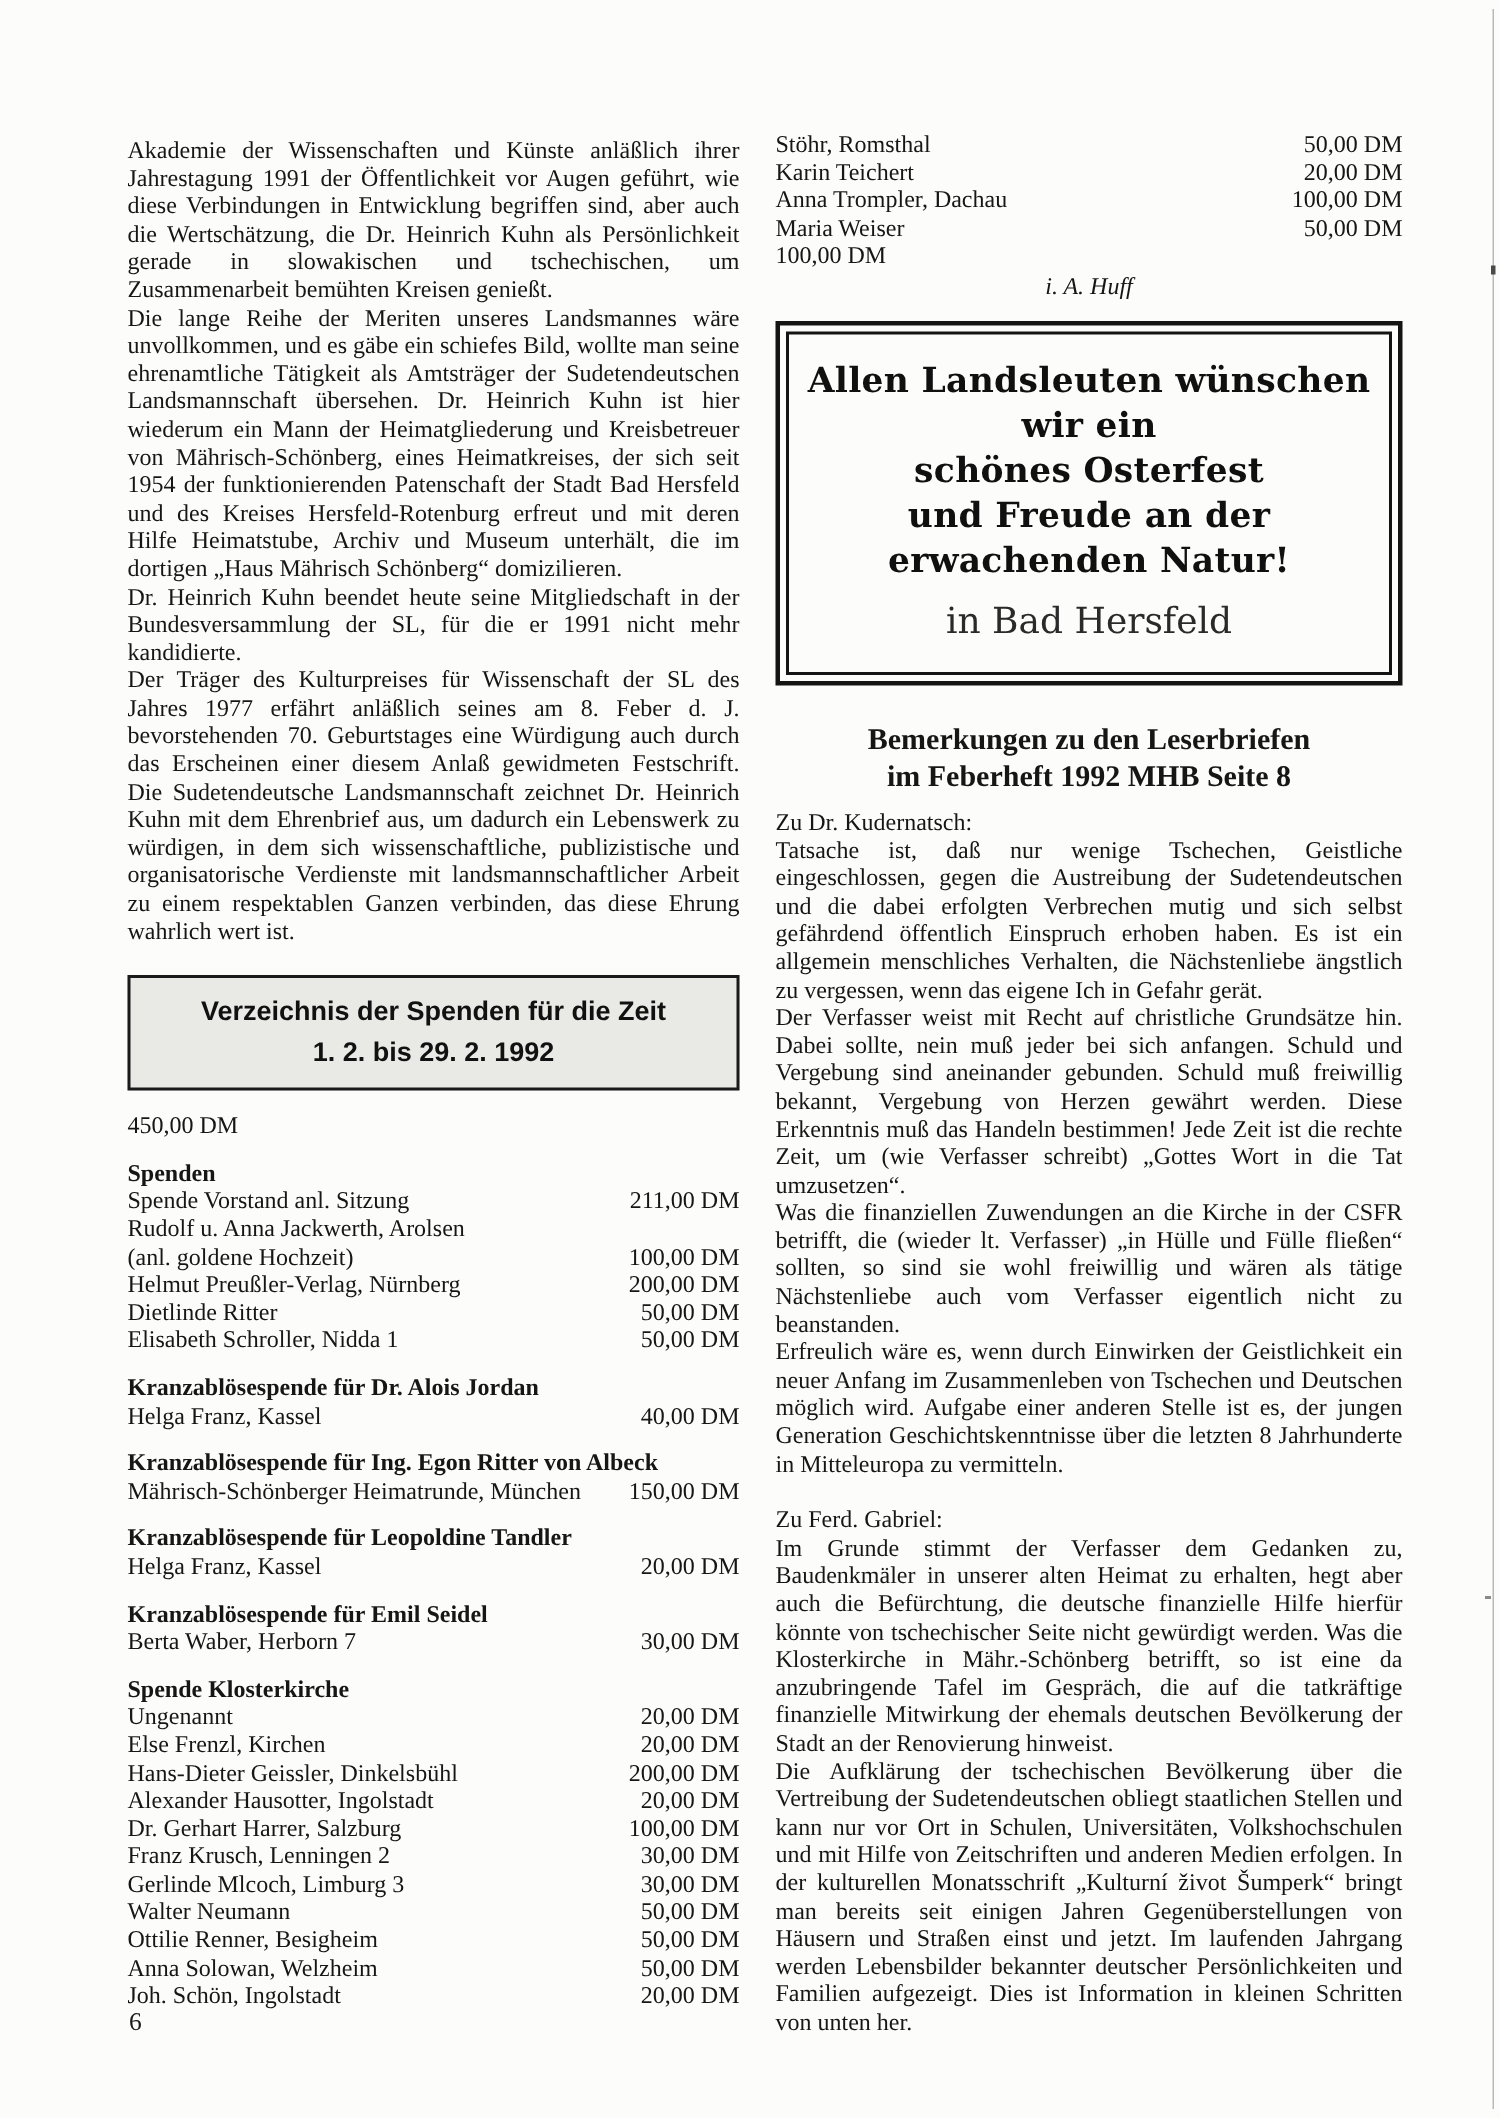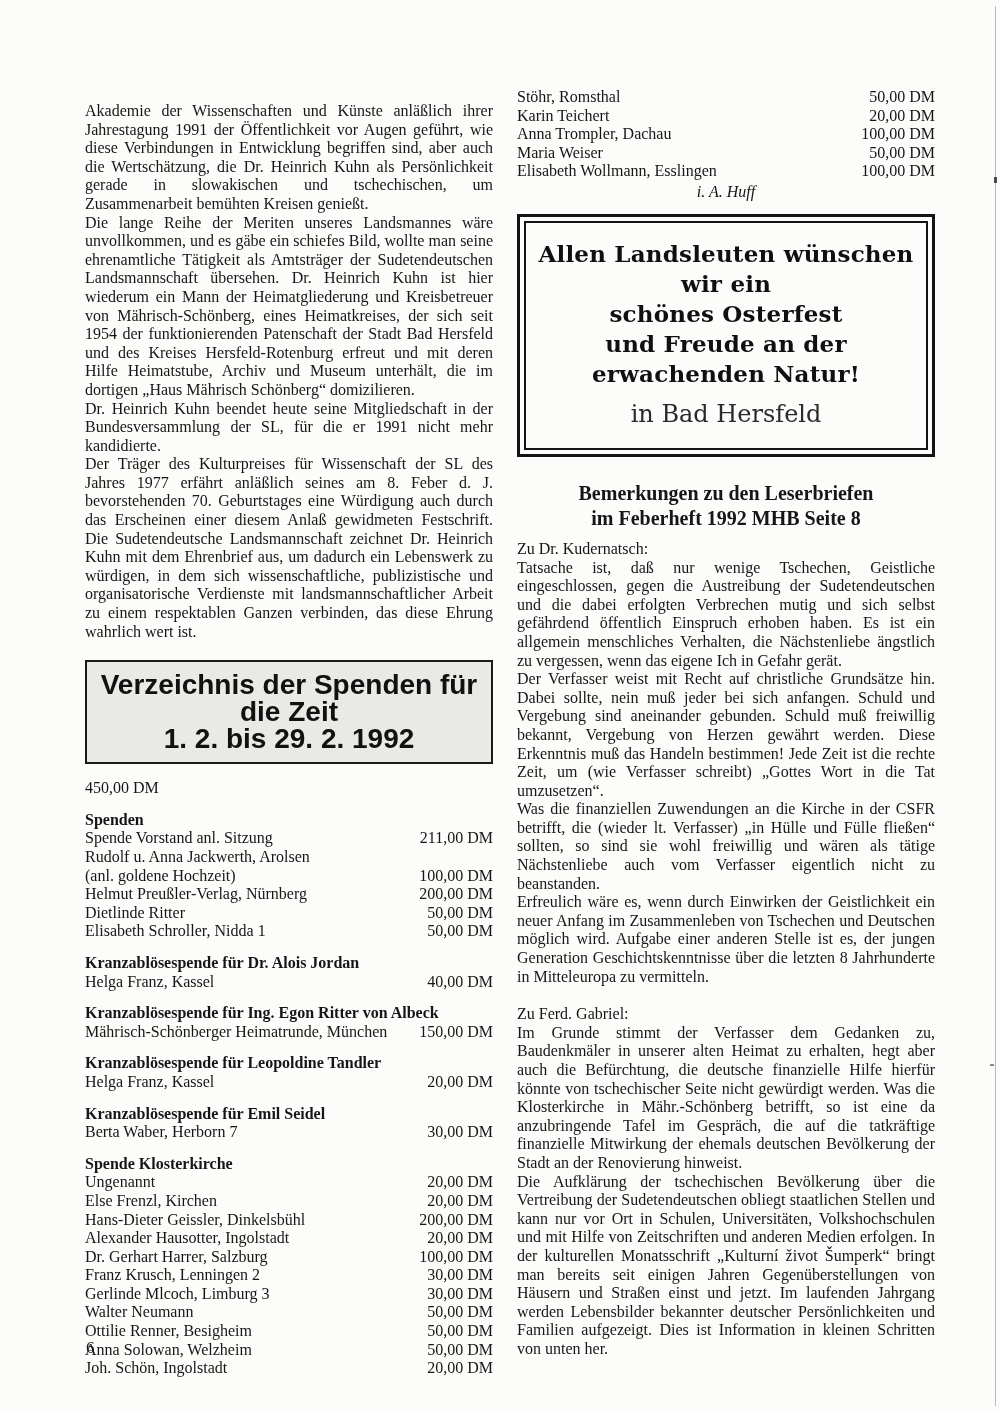--- a/index.html
+++ b/index.html
@@ -10,21 +10,21 @@
     background:#fcfcfa;
     font-family:"Liberation Serif", serif;
     color:#161616;
     overflow:hidden;
   }
   
   .edge-line{position:absolute;left:995px;top:6px;width:1px;height:1400px;background:#b9b9b6;}
   .speck-1{position:absolute;left:994px;top:177px;width:3px;height:6px;background:#4a4a4a;}
   .speck-2{position:absolute;left:990px;top:1064px;width:4px;height:2px;background:#8a8a88;}
 
-  .col-left{position:absolute;left:85px;top:102px;width:408px;}
+  .col-left{position:absolute;left:85px;top:92px;width:408px;}
   .col-right{position:absolute;left:517px;top:88px;width:418px;}
 
   .body-text p{margin:0;font-size:16px;line-height:18.6px;text-align:justify;hyphens:auto;}
 
   
   .drow{display:flex;justify-content:space-between;font-size:16px;line-height:18.6px;}
   .drow .name{flex:1 1 auto;padding-right:8px;}
   .drow .amount{flex:0 0 auto;text-align:right;white-space:nowrap;}
   .dheader{font-weight:bold;font-size:16px;line-height:18.6px;}
   .dsection{margin-top:13px;}
@@ -32,21 +32,21 @@
   
   .verz-box{
     margin-top:19px;
     border:2px solid #1a1a1a;
     background:#e9e9e5;
     text-align:center;
     padding:9px 6px 10px 6px;
   }
   .verz-box .l{
     font-family:"Liberation Sans", sans-serif;
-    font-weight:bold;font-size:28px;line-height:27px;color:#111;
+    font-weight:bold;font-size:18px;line-height:27px;color:#111;
   }
   .beitraege{margin-top:15px;}
   .beitraege .name{font-weight:bold;}
 
   
   .sig{font-style:italic;text-align:center;font-size:16px;line-height:19px;margin-top:1px;}
 
   
   .easter-outer{
     margin-top:13px;
@@ -253,21 +253,20 @@
       </div>
         <div class="drow">
         <span class="name">Anna Trompler, Dachau</span>
         <span class="amount">100,00 DM</span>
       </div>
         <div class="drow">
         <span class="name">Maria Weiser</span>
         <span class="amount">50,00 DM</span>
       </div>
         <div class="drow">
-        <span class="name">Elisabeth Wollmann, Esslingen</span>
         <span class="amount">100,00 DM</span>
       </div>
       </div>
 
     <div class="sig">i. A. Huff</div>
 
     <div class="easter-outer">
       <div class="easter-inner">
         <div class="greet">Allen Landsleuten wünschen wir ein</div>
         <div class="greet">schönes Osterfest</div>

